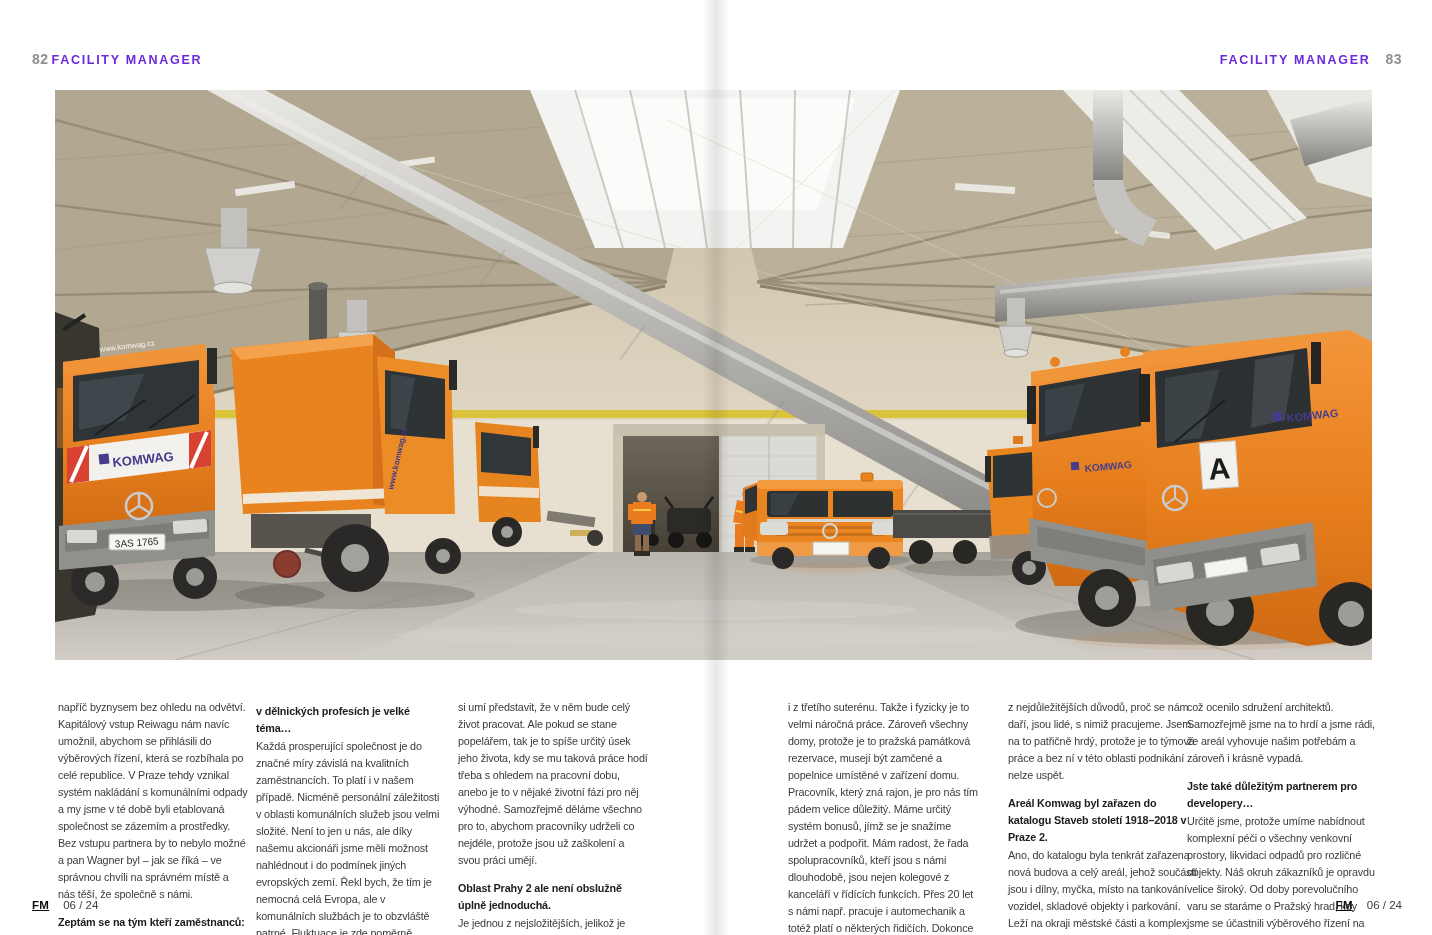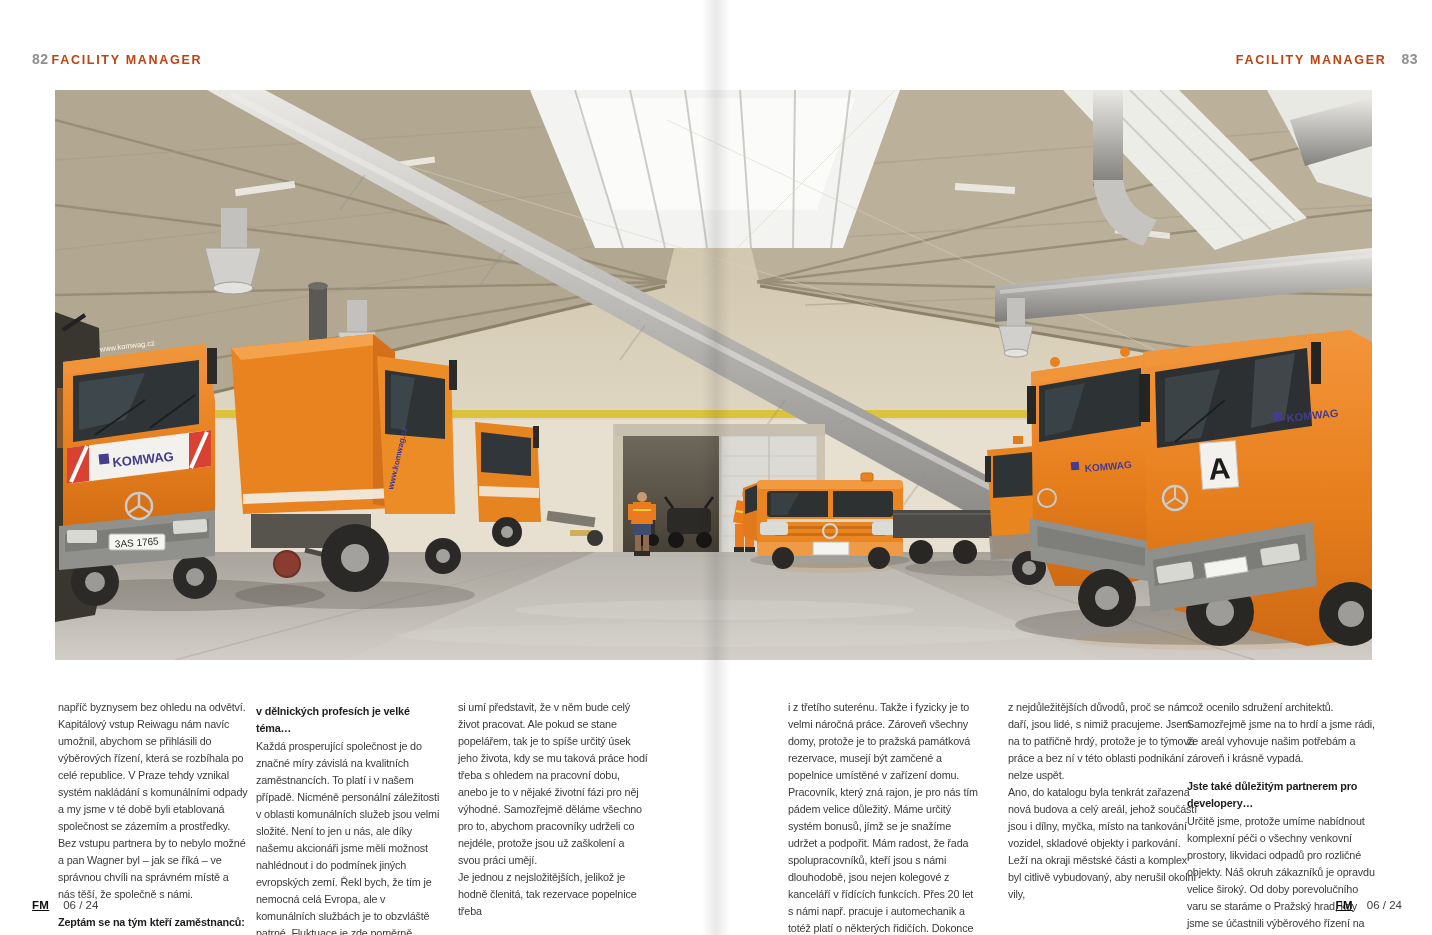--- a/index.html
+++ b/index.html
@@ -4,24 +4,24 @@
 <style>
   html,body{margin:0;padding:0;}
   body{
     width:1432px;height:935px;position:relative;background:#ffffff;
     font-family:"Liberation Sans",sans-serif;overflow:hidden;
     -webkit-font-smoothing:antialiased;
   }
   
   .page-head{position:absolute;top:50px;white-space:nowrap;}
   .page-head .num{font-weight:700;font-size:14px;color:#8f8f8f;letter-spacing:.5px;}
-  .page-head .sect{font-weight:700;font-size:12.5px;color:#c2410c;letter-spacing:1.7px;}
+  .page-head .sect{font-weight:700;font-size:12.5px;color:#6d28d9;letter-spacing:1.7px;}
   .head-left{left:32px;}
   .head-left .num{margin-right:3px;}
-  .head-right{right:14px;text-align:right;}
+  .head-right{right:30px;text-align:right;}
   .head-right .num{margin-left:15px;}
   
   figure.photo{
     position:absolute;left:55px;top:90px;width:1317px;height:570px;margin:0;
     overflow:hidden;background:#cfc8b8;
   }
   figure.photo svg{display:block;width:100%;height:100%;}
   .gutter-shade{
     position:absolute;left:702px;top:0;width:28px;height:935px;pointer-events:none;
     background:linear-gradient(90deg,rgba(0,0,0,0) 0%,rgba(0,0,0,.09) 50%,rgba(0,0,0,0) 100%);
@@ -409,27 +409,29 @@
   <div class="col c1">
     <p class="para">napříč byznysem bez ohledu na odvětví. Kapitálový vstup Reiwagu nám navíc umožnil, abychom se přihlásili do výběrových řízení, která se rozbíhala po celé republice. V Praze tehdy vznikal systém nakládání s komunálními odpady a my jsme v té době byli etablovaná společnost se zázemím a prostředky. Bez vstupu partnera by to nebylo možné a pan Wagner byl – jak se říká – ve správnou chvíli na správném místě a nás těší, že společně s námi.</p>
     <p class="head">Zeptám se na tým kteří zaměstnanců: Předpokládám, že fluktuace</p>
   </div>
   <div class="col c2">
     <p class="head">v dělnických profesích je velké téma…</p>
     <p class="para">Každá prosperující společnost je do značné míry závislá na kvalitních zaměstnancích. To platí i v našem případě. Nicméně personální záležitosti v oblasti komunálních služeb jsou velmi složité. Není to jen u nás, ale díky našemu akcionáři jsme měli možnost nahlédnout i do podmínek jiných evropských zemí. Řekl bych, že tím je nemocná celá Evropa, ale v komunálních službách je to obzvláště patrné. Fluktuace je zde poměrně vysoká, ale to je standard v celosvětovém měřítku. Když se někdo vyučí řemeslu, tak</p>
   </div>
   <div class="col c3">
     <p class="para">si umí představit, že v něm bude celý život pracovat. Ale pokud se stane popelářem, tak je to spíše určitý úsek jeho života, kdy se mu taková práce hodí třeba s ohledem na pracovní dobu, anebo je to v nějaké životní fázi pro něj výhodné. Samozřejmě děláme všechno pro to, abychom pracovníky udrželi co nejdéle, protože jsou už zaškolení a svou práci umějí.</p>
+    <p class="head">Oblast Prahy 2 ale není obslužně úplně jednoduchá.</p>
     <p class="para">Je jednou z nejsložitějších, jelikož je hodně členitá, tak rezervace popelnice třeba</p>
   </div>
   <div class="col c4">
     <p class="para">i z třetího suterénu. Takže i fyzicky je to velmi náročná práce. Zároveň všechny domy, protože je to pražská památková rezervace, musejí být zamčené a popelnice umístěné v zařízení domu. Pracovník, který zná rajon, je pro nás tím pádem velice důležitý. Máme určitý systém bonusů, jímž se je snažíme udržet a podpořit. Mám radost, že řada spolupracovníků, kteří jsou s námi dlouhodobě, jsou nejen kolegové z kanceláří v řídících funkcích. Přes 20 let s námi např. pracuje i automechanik a totéž platí o některých řidičích. Dokonce máme i popeláře, který je u nás víc než 20 let. Takže jedním</p>
   </div>
   <div class="col c5">
     <p class="para">z nejdůležitějších důvodů, proč se nám daří, jsou lidé, s nimiž pracujeme. Jsem na to patřičně hrdý, protože je to týmová práce a bez ní v této oblasti podnikání nelze uspět.</p>
+    <p class="head">Areál Komwag byl zařazen do katalogu Staveb století 1918–2018 v Praze 2.</p>
     <p class="para">Ano, do katalogu byla tenkrát zařazena nová budova a celý areál, jehož součástí jsou i dílny, myčka, místo na tankování vozidel, skladové objekty i parkování. Leží na okraji městské části a komplex byl citlivě vybudovaný, aby nerušil okolní vily,</p>
   </div>
   <div class="col c6">
     <p class="para">což ocenilo sdružení architektů. Samozřejmě jsme na to hrdí a jsme rádi, že areál vyhovuje našim potřebám a zároveň i krásně vypadá.</p>
     <p class="head">Jste také důležitým partnerem pro developery…</p>
     <p class="para">Určitě jsme, protože umíme nabídnout komplexní péči o všechny venkovní prostory, likvidaci odpadů pro rozličné objekty. Náš okruh zákazníků je opravdu velice široký. Od doby porevolučního varu se staráme o Pražský hrad, kdy jsme se účastnili výběrového řízení na letní a zimní</p>
   </div>
 </main>
 
 <div class="page-foot foot-left">

